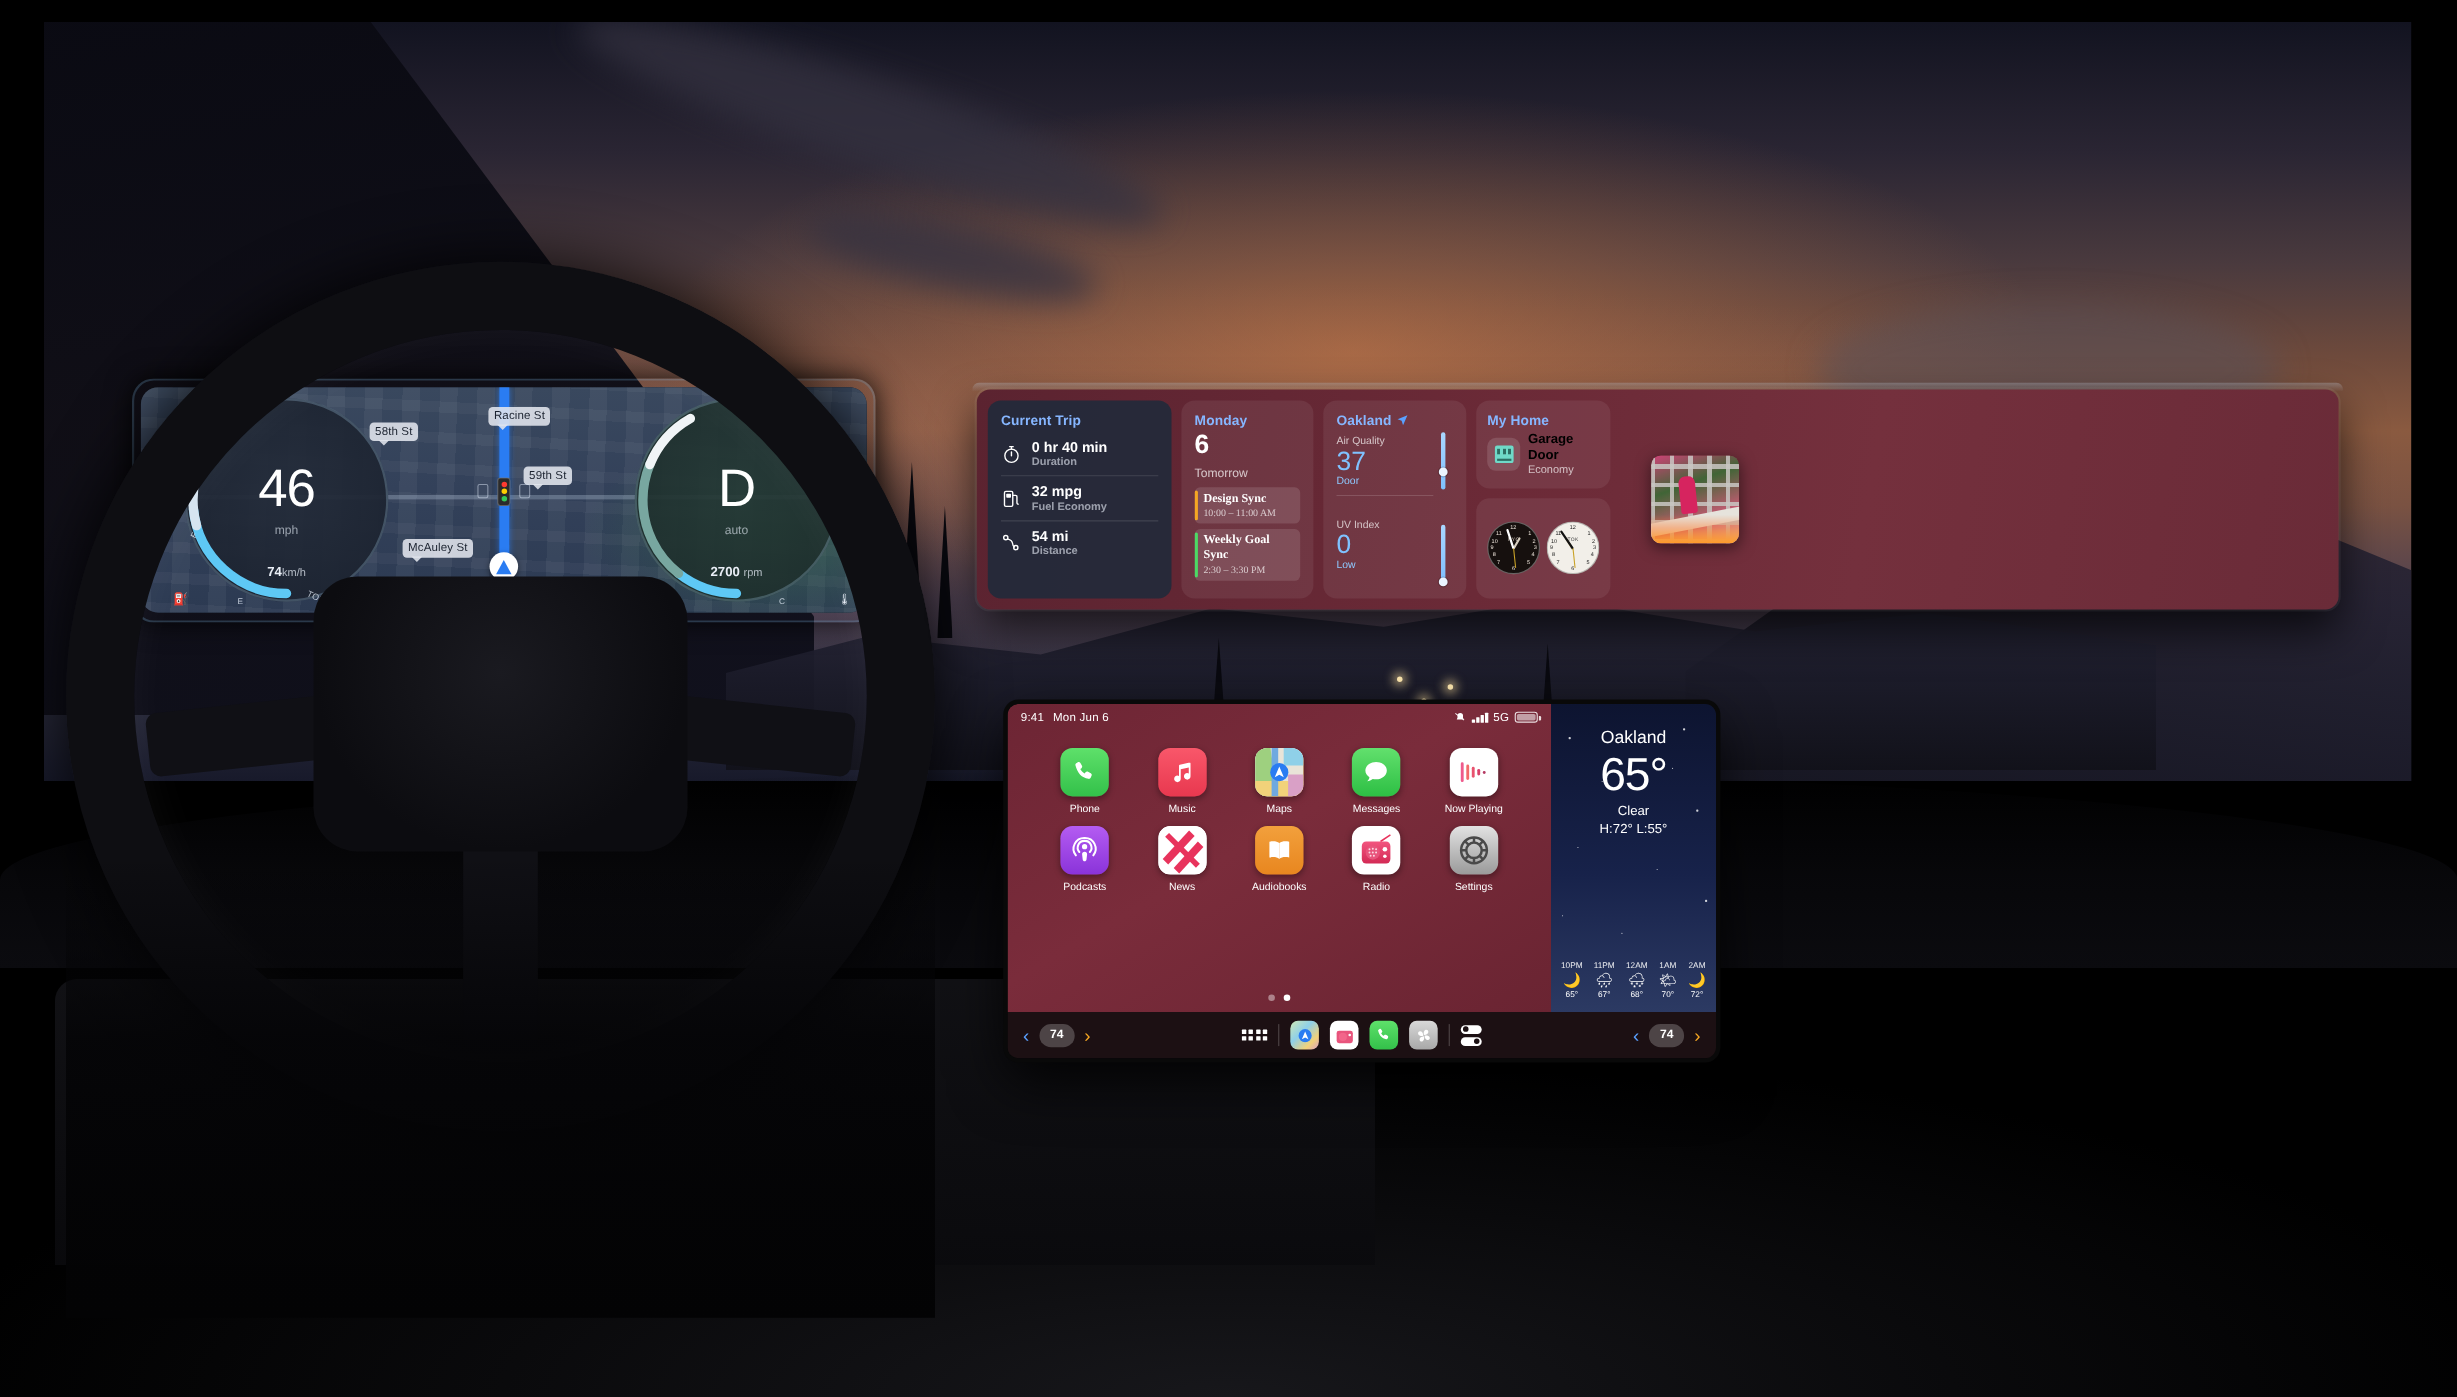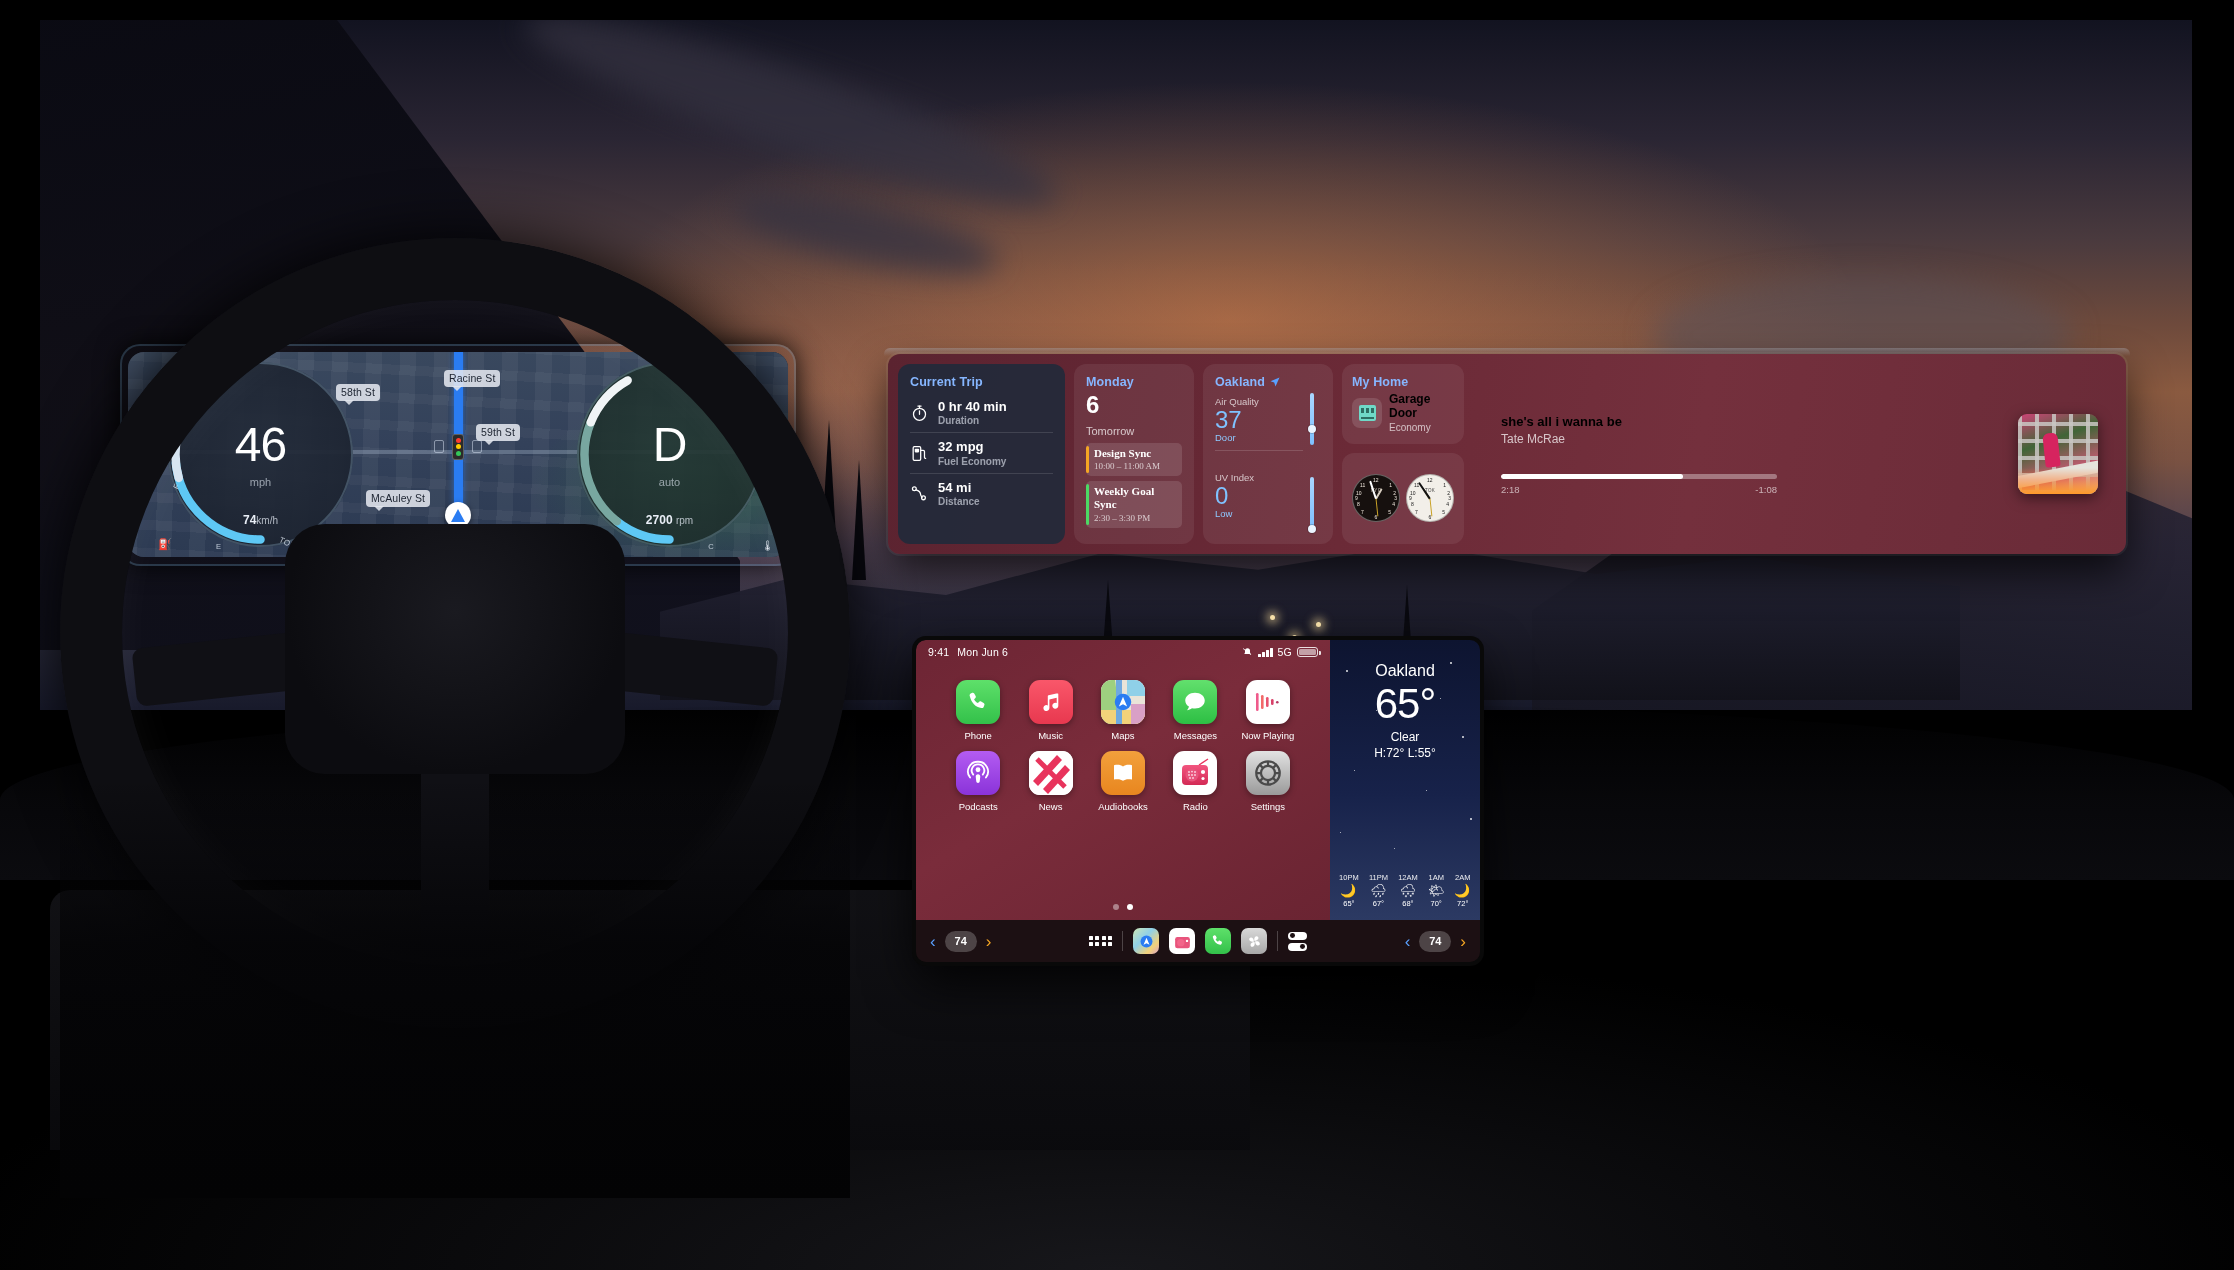--- a/index.html
+++ b/index.html
@@ -361,21 +361,21 @@
   .art-fig { position:absolute; left: 32%; top: 24%; width: 15px; height: 34px;
              background: #d6245f; border-radius: 6px 6px 3px 3px; transform: rotate(-6deg); }
   .art-fire { position:absolute; left:0; right:0; bottom:0; height: 26px;
     background: linear-gradient(0deg, #ff9b2a 0%, rgba(255,120,40,.45) 55%, rgba(255,120,40,0) 100%); }
   .art-rail { position:absolute; left:-8%; bottom: 14px; width: 120%; height: 12px;
     background: #e6e3dc; transform: rotate(-11deg); }
 
   
   #center-screen {
     position: absolute; left: 916px; top: 640px;
-    width: 564px; height: 322px;
+    width: 644px; height: 322px;
     background: #0d0b0c;
     border-radius: 10px;
     box-shadow: 0 0 0 4px #090909, 0 20px 50px rgba(0,0,0,.85);
     overflow: hidden;
     display: flex; flex-direction: column;
   }
   #cp-body { flex: 1; display: flex; }
   #cp-left {
     flex: 1; background: linear-gradient(150deg, #6d2534 0%, #7a2c3b 45%, #6a2432 100%);
     position: relative; border-radius: 9px 0 0 0;
@@ -711,33 +711,20 @@
           <div class="c-num" style="left:3px;top:15px">10</div>
           <div class="c-num" style="left:7px;top:7px">11</div>
           <div class="hand" style="width:12px;height:2.4px;background:#b9a97e;transform:rotate(-122deg)"></div>
           <div class="hand" style="width:20px;height:2px;background:#111;transform:rotate(236deg)"></div>
           <div class="hand" style="width:18px;height:1px;background:#c9a227;transform:rotate(84deg)"></div>
         </div>
       </div>
     </div>
 
     <div id="w-np">
-      <div id="np-text">
-        <div id="np-title">she's all i wanna be</div>
-        <div id="np-artist">Tate McRae</div>
-        <div id="np-scrub">
-          <div id="np-track">
-            <div id="np-fill" style="width:66%"></div>
-          </div>
-          <div id="np-times">
-            <span>2:18</span>
-            <span>-1:08</span>
-          </div>
-        </div>
-      </div>
       <div id="np-art">
         <div class="art-grid"></div>
         <div class="art-rail"></div>
         <div class="art-fig"></div>
         <div class="art-fire"></div>
       </div>
     </div>
   </div>
 
   <div id="center-screen">

